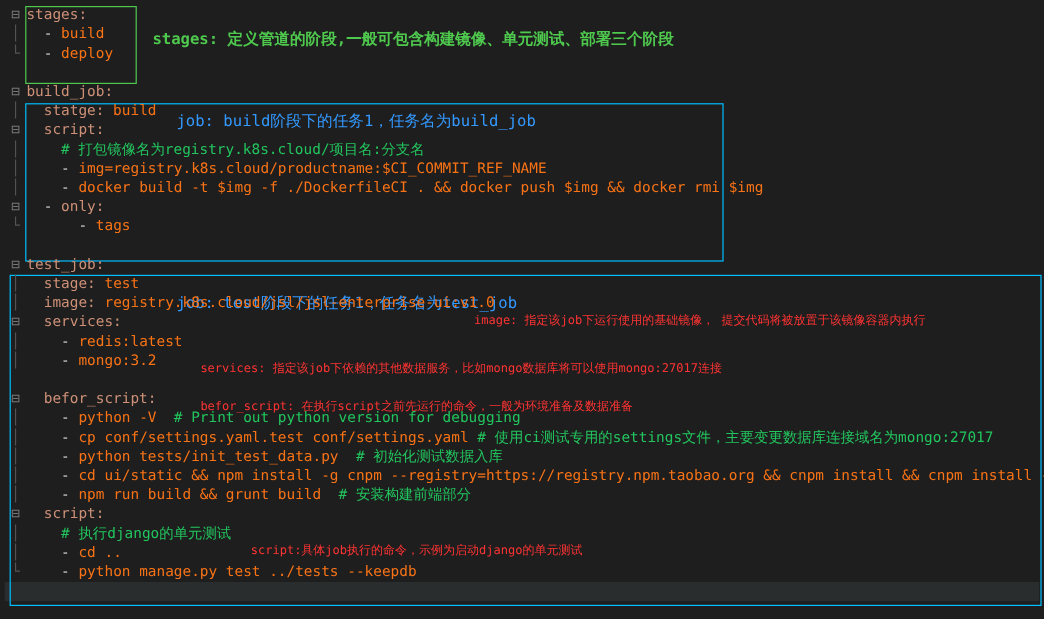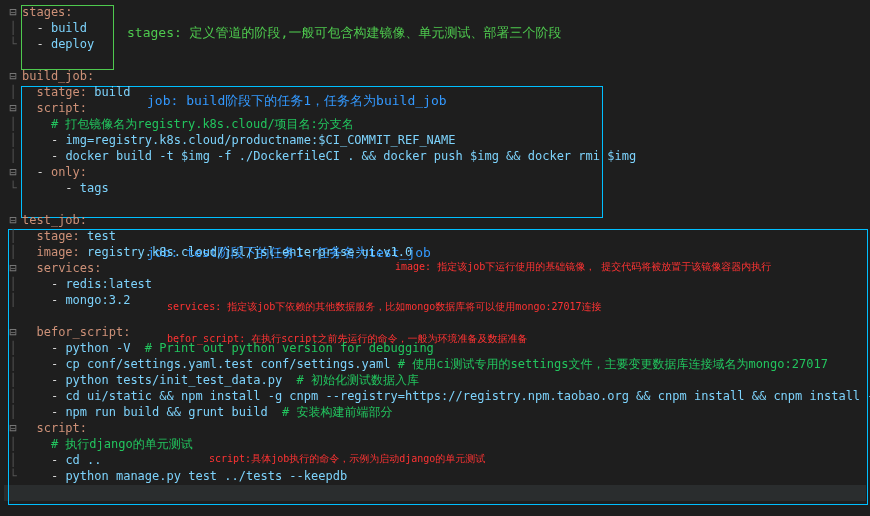--- a/index.html
+++ b/index.html
@@ -16,36 +16,36 @@
     .line { white-space: pre; line-height: 16px; position: relative; }
     .gutter {
       display: inline-block;
       width: 18px;
       text-align: center;
       color: #555;
       user-select: none;
     }
     .fold { color: #777; cursor: pointer; }
     .key { color: #ce9178; }
-    .value { color: #7dd3fc; }
+    .value { color: #f97316; }
     .dash { color: #d4d4d4; }
     .comment { color: #22c55e; }
     
     .box-green {
       border: 1.5px solid #4ec94e;
       position: absolute;
       pointer-events: none;
     }
     .box-cyan {
       border: 1.5px solid #00bfff;
       position: absolute;
       pointer-events: none;
     }
     
-    .anno-green { color: #4ec94e; position: absolute; font-size: 13px; }
+    .anno-green { color: #4ec94e; position: absolute; font-size: 13px; font-weight: bold; }
     .anno-blue  { color: #3399ff; position: absolute; font-size: 13px; }
     .anno-red   { color: #ff3333; position: absolute; font-size: 10px; }
     
     .code-area { position: relative; }
     
     .highlight-line {
       background: #2a2d2e;
       position: absolute;
       height: 16px;
       left: 0;

